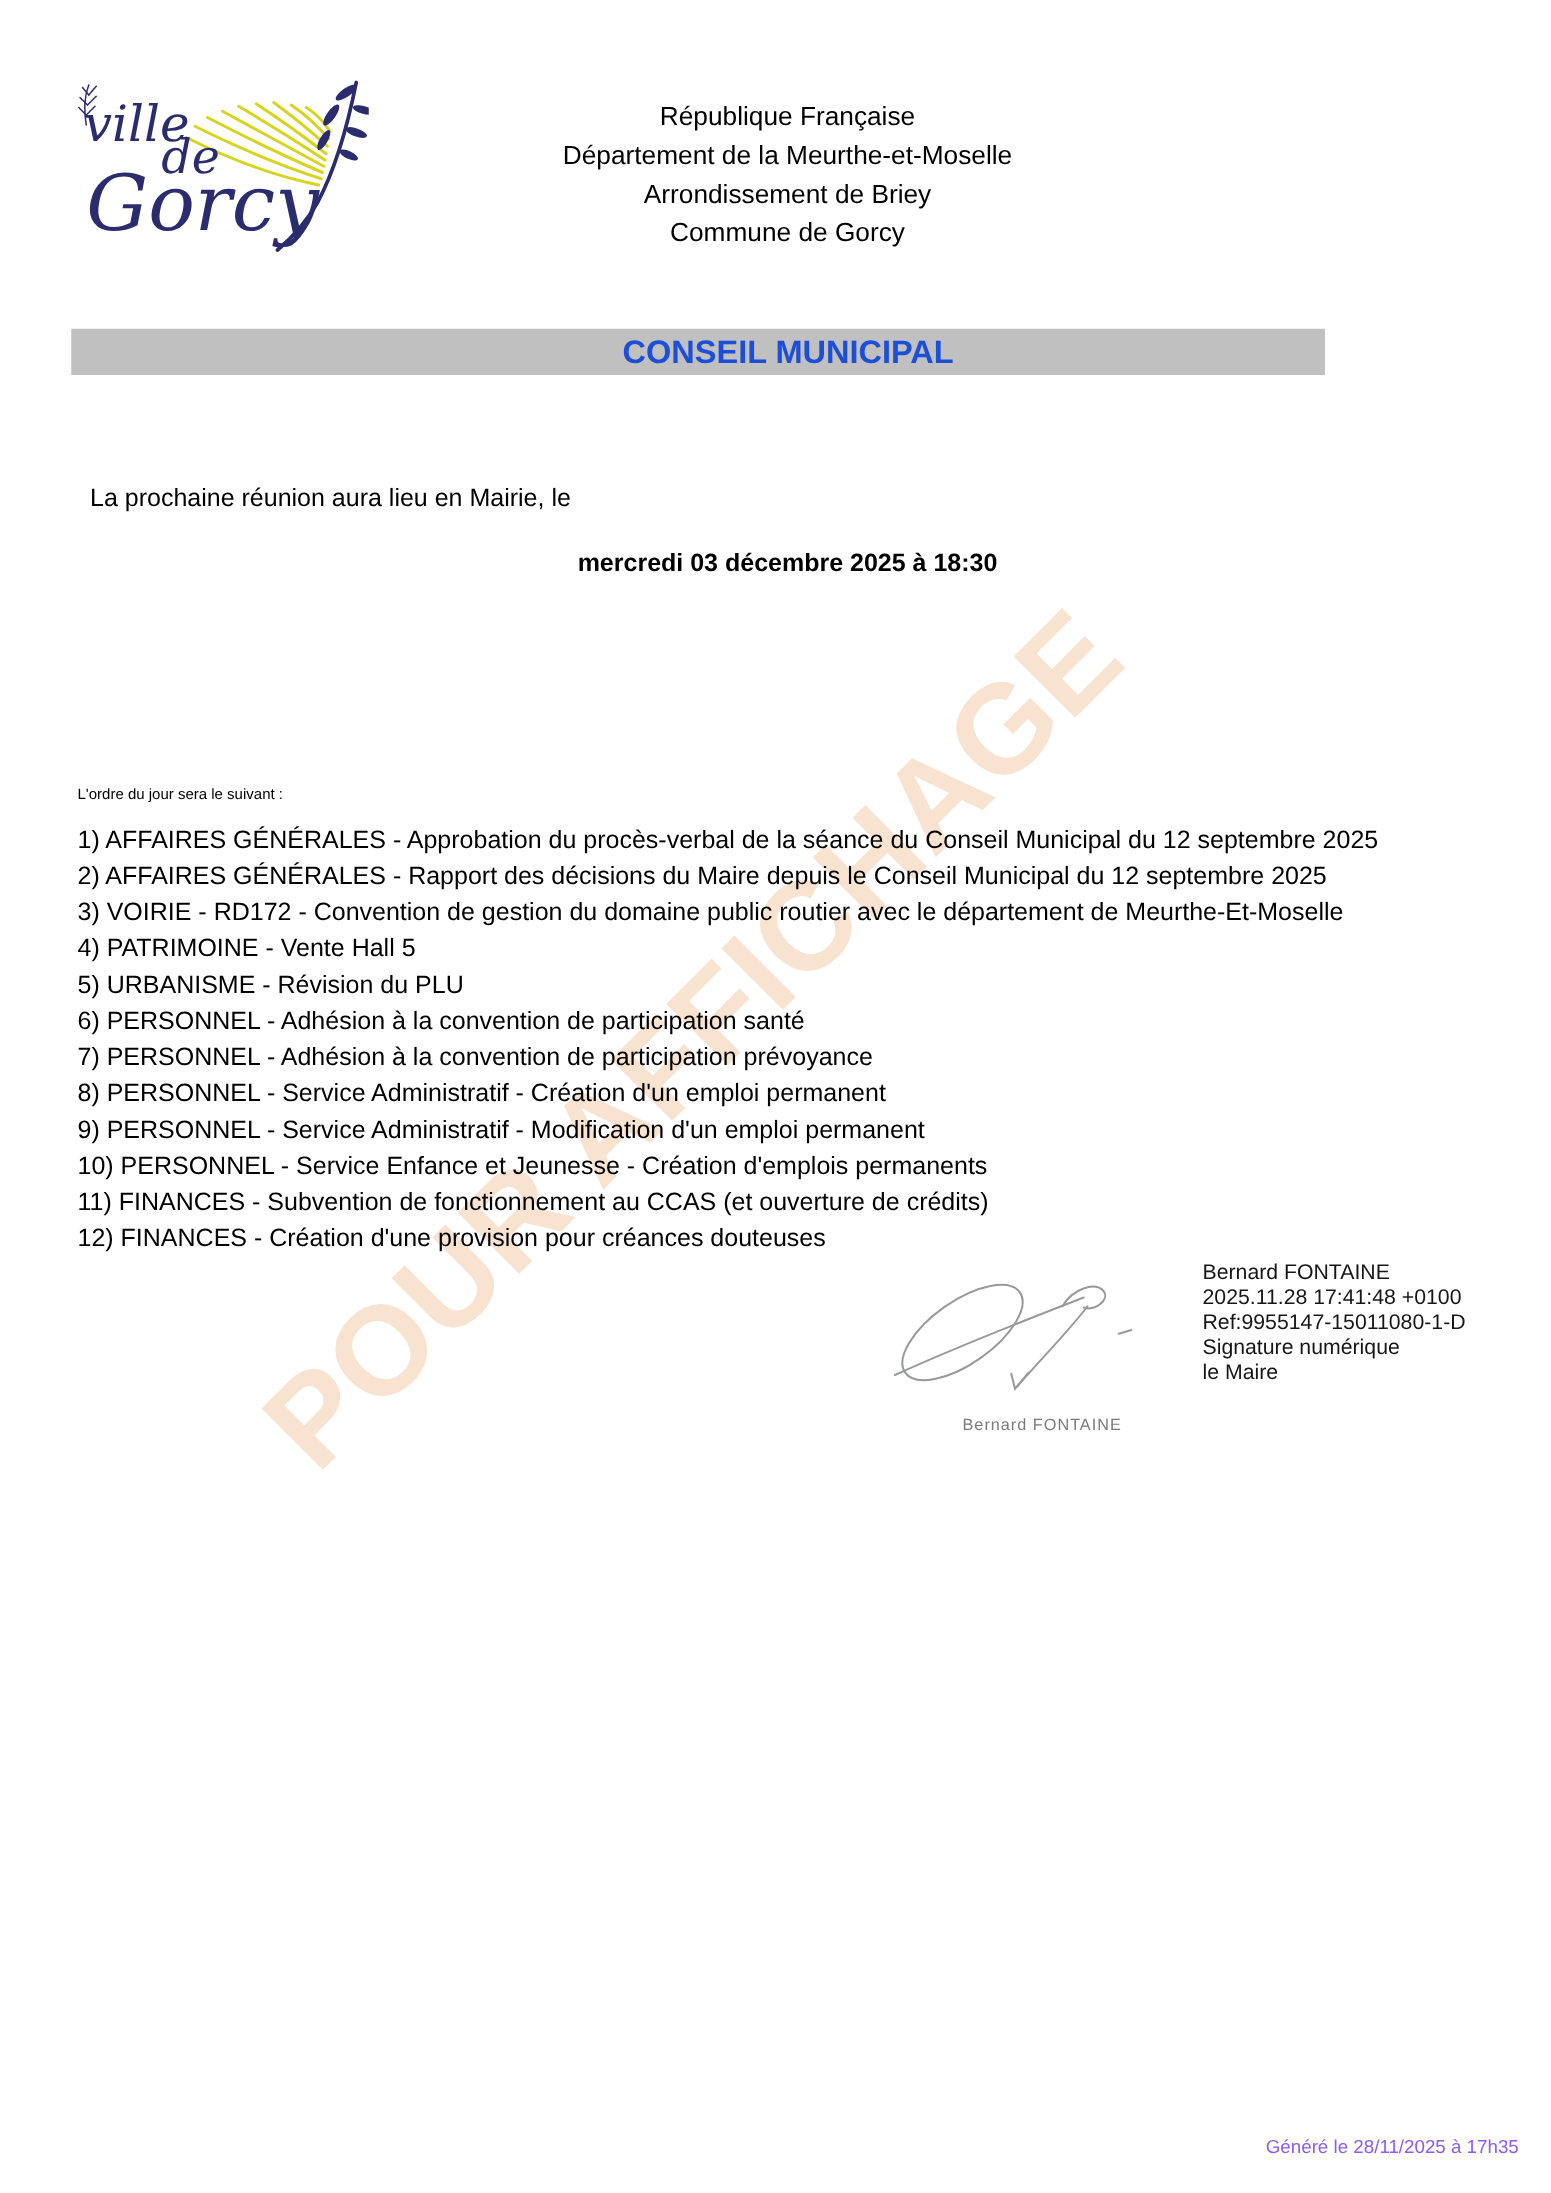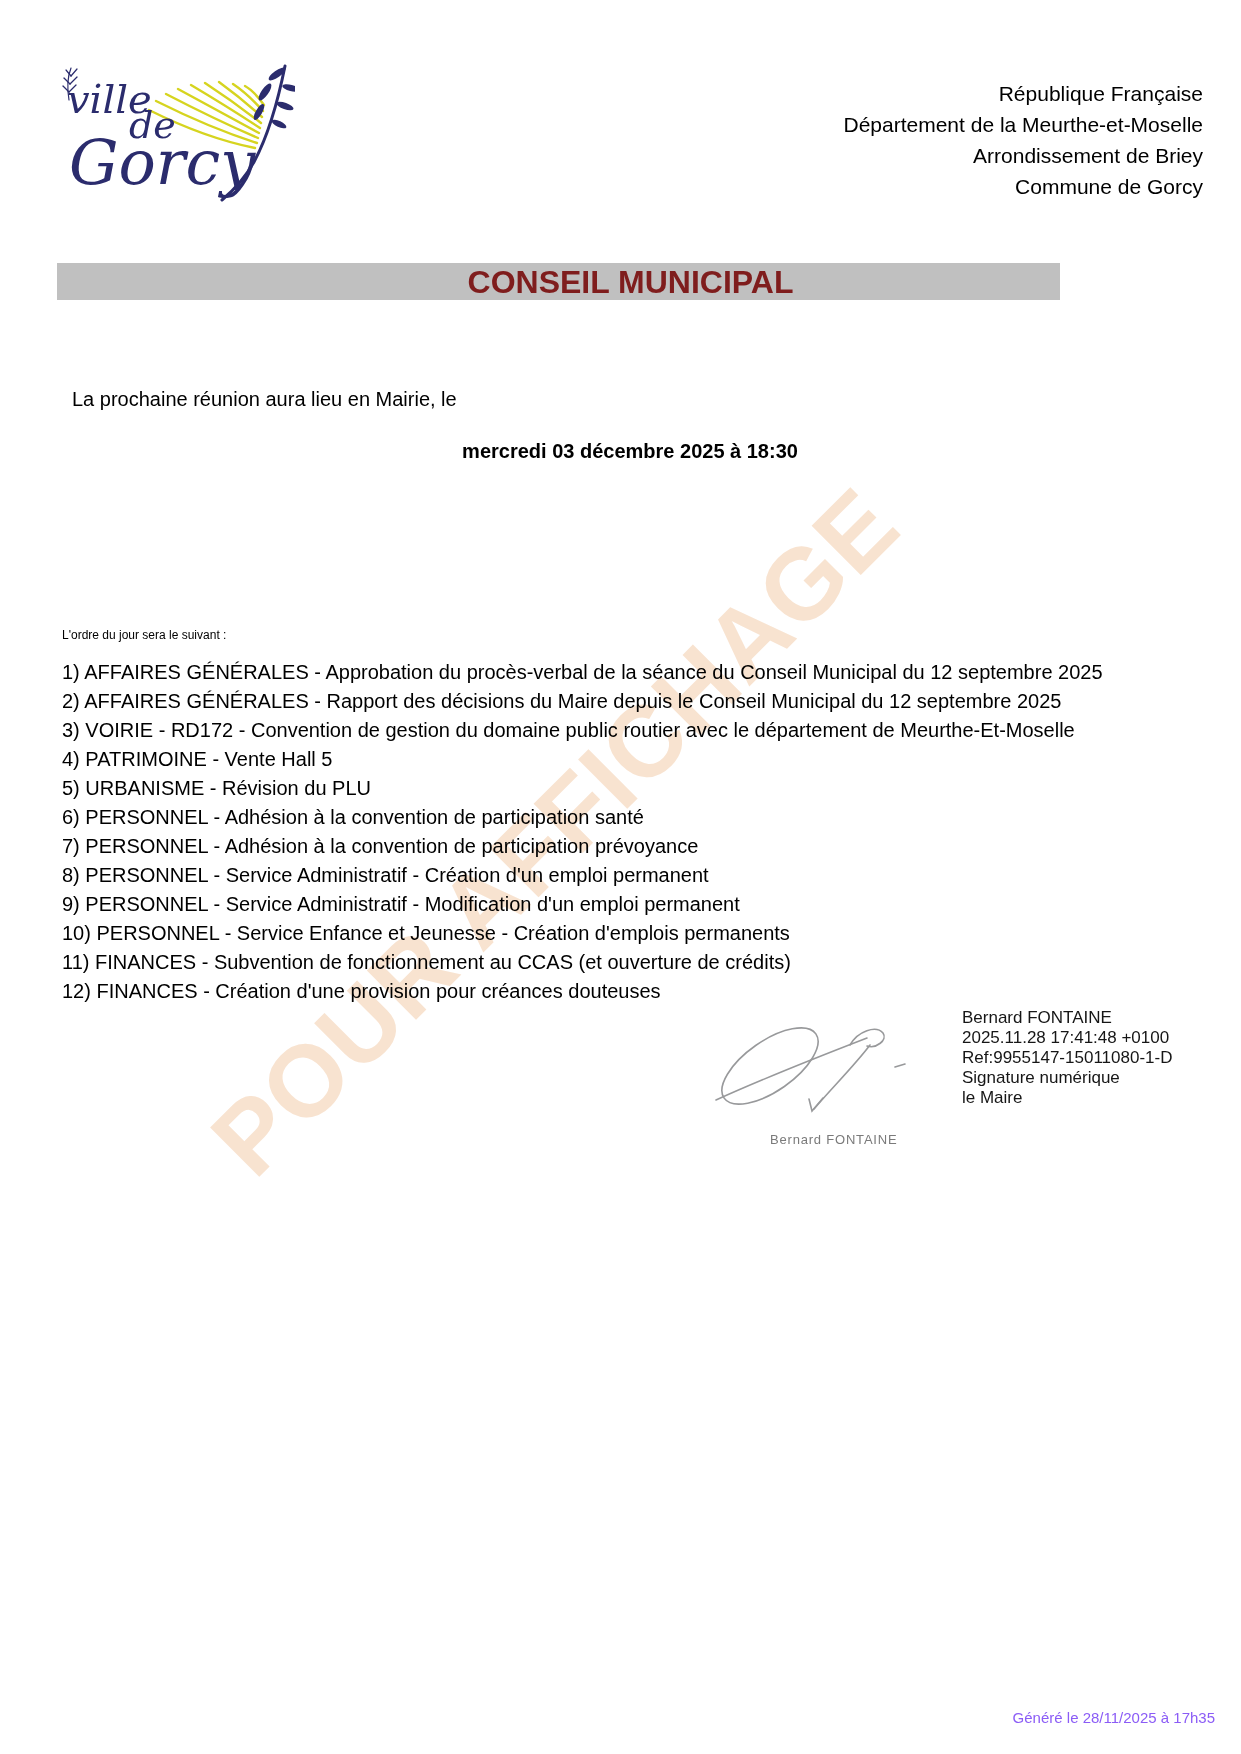--- a/index.html
+++ b/index.html
@@ -3,32 +3,32 @@
 <meta charset="utf-8">
 <style>
   html,body { margin:0; padding:0; background:#ffffff; }
   .page {
     position:relative; width:1241px; height:1754px; background:#ffffff;
     overflow:hidden; font-family:"Liberation Sans", sans-serif; color:#000;
   }
   
   .letterhead {
     position:absolute; left:57px; top:78px; width:1146px;
-    text-align:right; font-size:21px; line-height:31px; color:#000;
+    text-align:center; font-size:21px; line-height:31px; color:#000;
   }
   .logo-wrap { position:absolute; left:55px; top:60px; width:240px; height:145px; }
   
   .banner {
     position:absolute; left:57px; top:263px; width:1003px; height:37px;
     background:#c0c0c0;
   }
   .banner .banner-text {
     position:absolute; left:50%; top:50%;
     transform:translate(calc(-50% + 72px), -50%);
-    font-size:32px; font-weight:bold; white-space:nowrap; color:#7f1d1d;text-align:right;
+    font-size:26px; font-weight:bold; white-space:nowrap; color:#1d4ed8;text-align:right;
   }
   .intro { position:absolute; left:72px; top:388px; font-size:20px; }
   .meeting-date {
     position:absolute; left:57px; top:440px; width:1146px;
     text-align:center; font-size:20px; font-weight:bold;
   }
   .agenda-heading {
     position:absolute; left:62px; top:628px; font-size:12px;
   }
   .agenda-list { position:absolute; left:62px; top:623px; width:1150px; z-index:2;margin-top:35px; }

